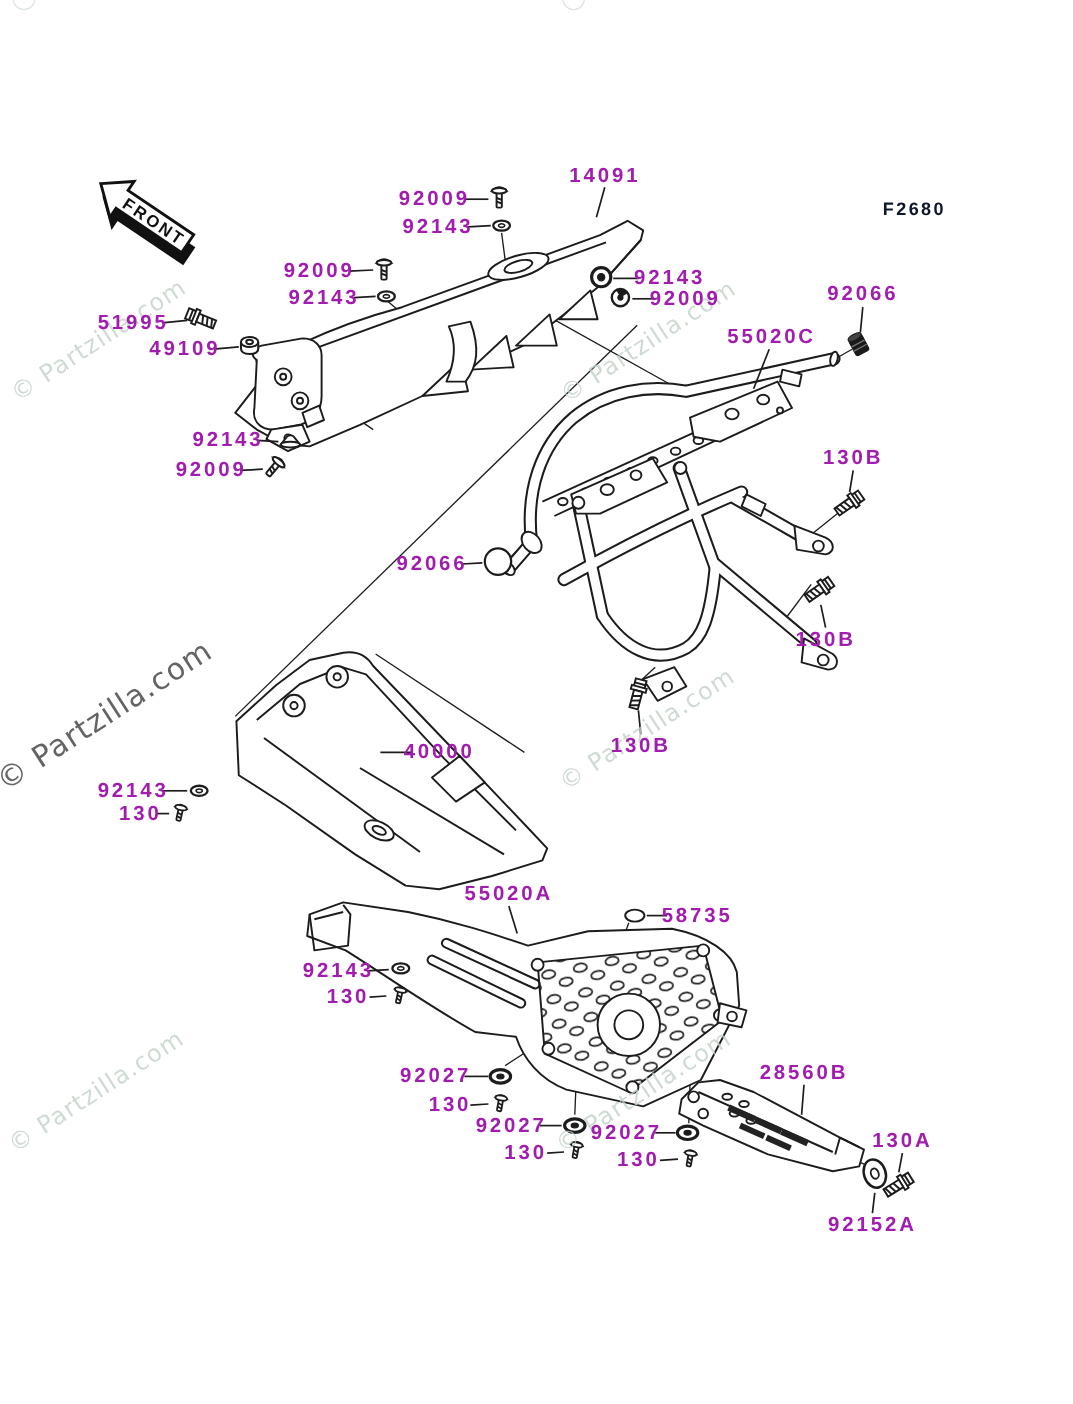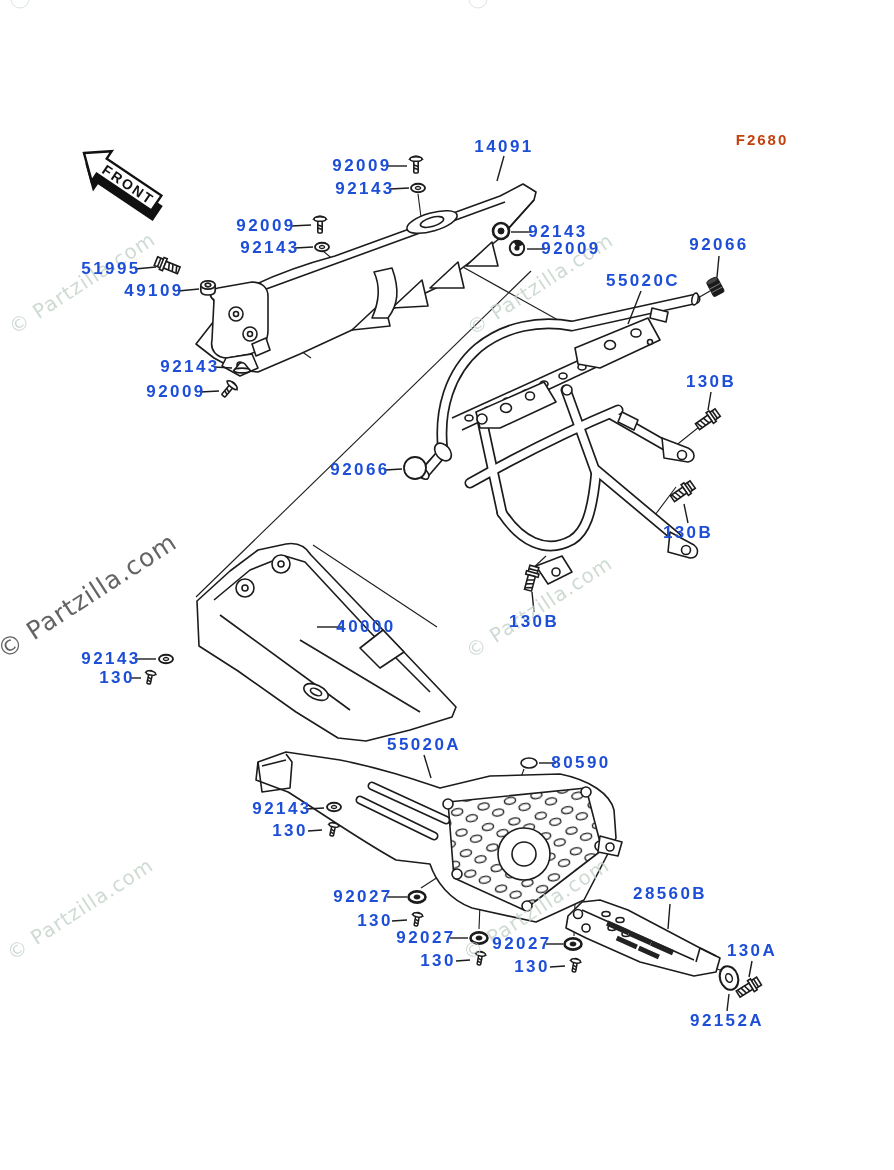--- a/index.html
+++ b/index.html
@@ -1,24 +1,24 @@
 <!DOCTYPE html>
 <html><head>
 <meta charset="utf-8">
 <style>
   html,body{margin:0;padding:0;background:#fff;}
   #stage{position:relative;width:894px;height:1170px;background:#fff;overflow:hidden;
          font-family:"Liberation Sans",sans-serif;}
   #stage svg{position:absolute;left:0;top:0;}
   .callout{position:absolute;transform:translate(-50%,-50%);
            font:700 17px "Liberation Sans",sans-serif;letter-spacing:2.4px;
-           color:#1d4ed8;white-space:nowrap;cursor:pointer;z-index:30;}
+           color:#a21caf;white-space:nowrap;cursor:pointer;z-index:30;}
   .figcode{position:absolute;transform:translate(-50%,-50%);
            font:700 15px "Liberation Sans",sans-serif;letter-spacing:2px;
-           color:#c2410c;white-space:nowrap;z-index:30;}
+           color:#0f172a;white-space:nowrap;z-index:30;margin-top:36px;}
   .wm{position:absolute;transform:translate(-50%,-50%) rotate(-33deg);
       font:400 20px "DejaVu Sans",sans-serif;letter-spacing:1px;color:#c3d2c8;
       opacity:.8;white-space:nowrap;pointer-events:none;z-index:20;}
   .wm.big{font-size:25px;color:#4f4f4f;opacity:.88;}
 </style>
 </head>
 <body>
 
 <div id="stage">
 
@@ -356,21 +356,21 @@
   <div class="callout" style="left:190px;top:367px">92143</div>
   <div class="callout" style="left:176px;top:392px">92009</div>
   <div class="callout" style="left:360px;top:470px">92066</div>
   <div class="callout" style="left:711px;top:382px">130B</div>
   <div class="callout" style="left:688px;top:533px">130B</div>
   <div class="callout" style="left:534px;top:622px">130B</div>
   <div class="callout" style="left:366px;top:627px">40000</div>
   <div class="callout" style="left:111px;top:659px">92143</div>
   <div class="callout" style="left:117px;top:678px">130</div>
   <div class="callout" style="left:424px;top:745px">55020A</div>
-  <div class="callout" style="left:581px;top:763px">80590</div>
+  <div class="callout" style="left:581px;top:763px">58735</div>
   <div class="callout" style="left:282px;top:809px">92143</div>
   <div class="callout" style="left:290px;top:831px">130</div>
   <div class="callout" style="left:363px;top:897px">92027</div>
   <div class="callout" style="left:375px;top:921px">130</div>
   <div class="callout" style="left:426px;top:938px">92027</div>
   <div class="callout" style="left:438px;top:961px">130</div>
   <div class="callout" style="left:522px;top:944px">92027</div>
   <div class="callout" style="left:532px;top:967px">130</div>
   <div class="callout" style="left:670px;top:894px">28560B</div>
   <div class="callout" style="left:752px;top:951px">130A</div>

